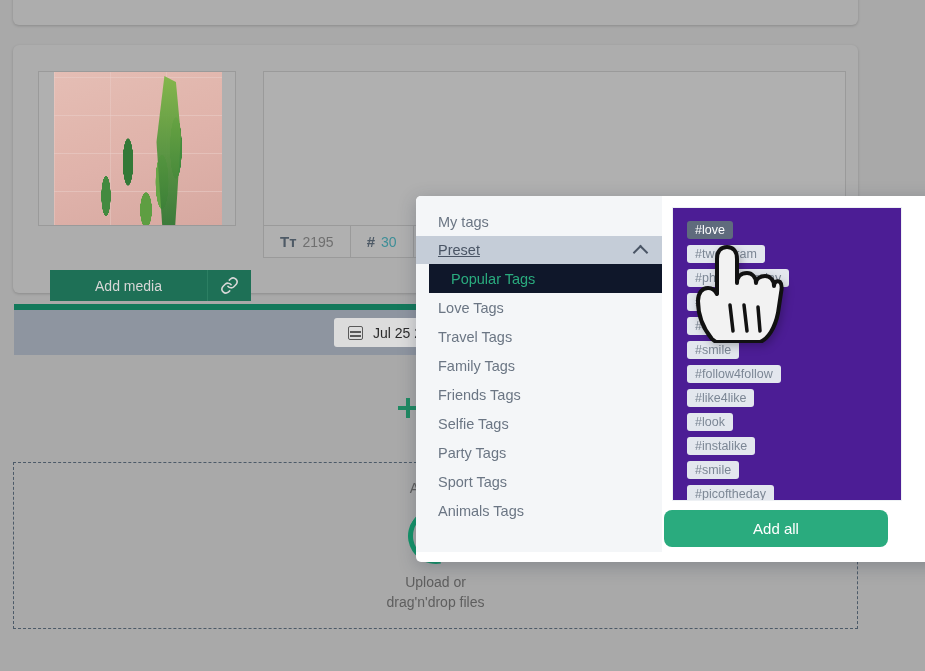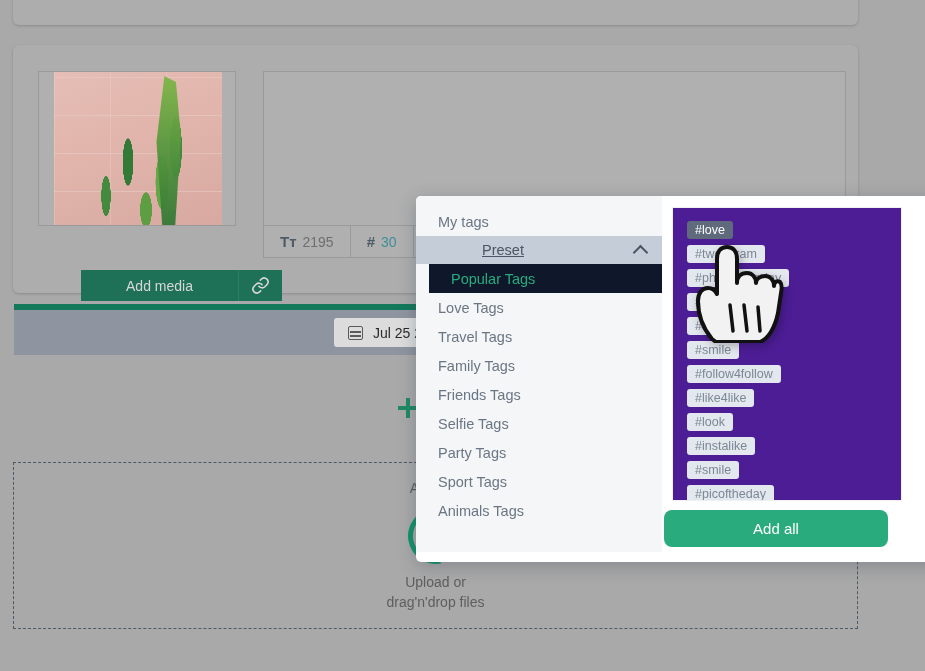--- a/index.html
+++ b/index.html
@@ -67,21 +67,20 @@
   }
 
   .btn-row { position: absolute; left: 37px; top: 225px; display: flex; }
   .btn-addmedia {
     width: 157px; height: 31px;
     background: #1e7056; color: #d7d7d7;
     border: none; font-size: 14px;
     font-family: "Liberation Sans", sans-serif;
     display: flex; align-items: center; justify-content: center;
     cursor: pointer;
-    margin-left: 31px;
   }
   .btn-link {
     width: 44px; height: 31px;
     background: #1e7056; color: #d7d7d7;
     border: none; border-left: 1px solid #2c7f63;
     display: flex; align-items: center; justify-content: center;
     cursor: pointer;
   }
 
   .editor-box {
@@ -194,21 +193,21 @@
   .cat-item {
     height: 29px; display: flex; align-items: center;
     padding-left: 22px; font-size: 14.5px; color: #6b7684;
     cursor: pointer;
   }
   .cat-item.header-row {
     background: #c5cdd8; color: #4a5565;
     justify-content: space-between; padding-right: 16px;
     height: 28px;
   }
-  .cat-item.header-row .lbl { text-decoration: underline; margin-left: 44px; }
+  .cat-item.header-row .lbl { text-decoration: underline; }
   .chev-up {
     width: 11px; height: 11px; border-left: 2px solid #4a5565;
     border-top: 2px solid #4a5565; transform: rotate(45deg);
     margin-top: 4px;
   }
   .cat-item.active {
     background: #0f172a; color: #2aab7e; margin-left: 13px;
   }
 
   

